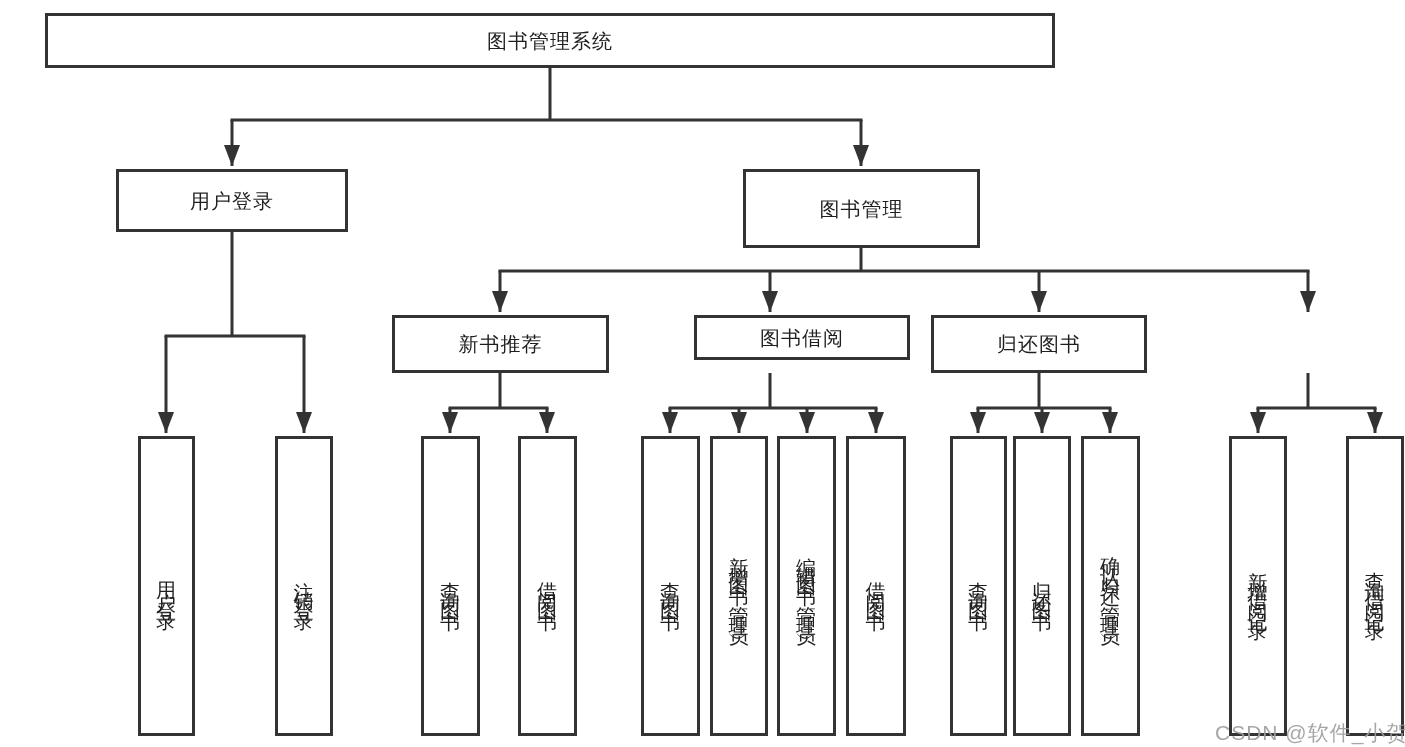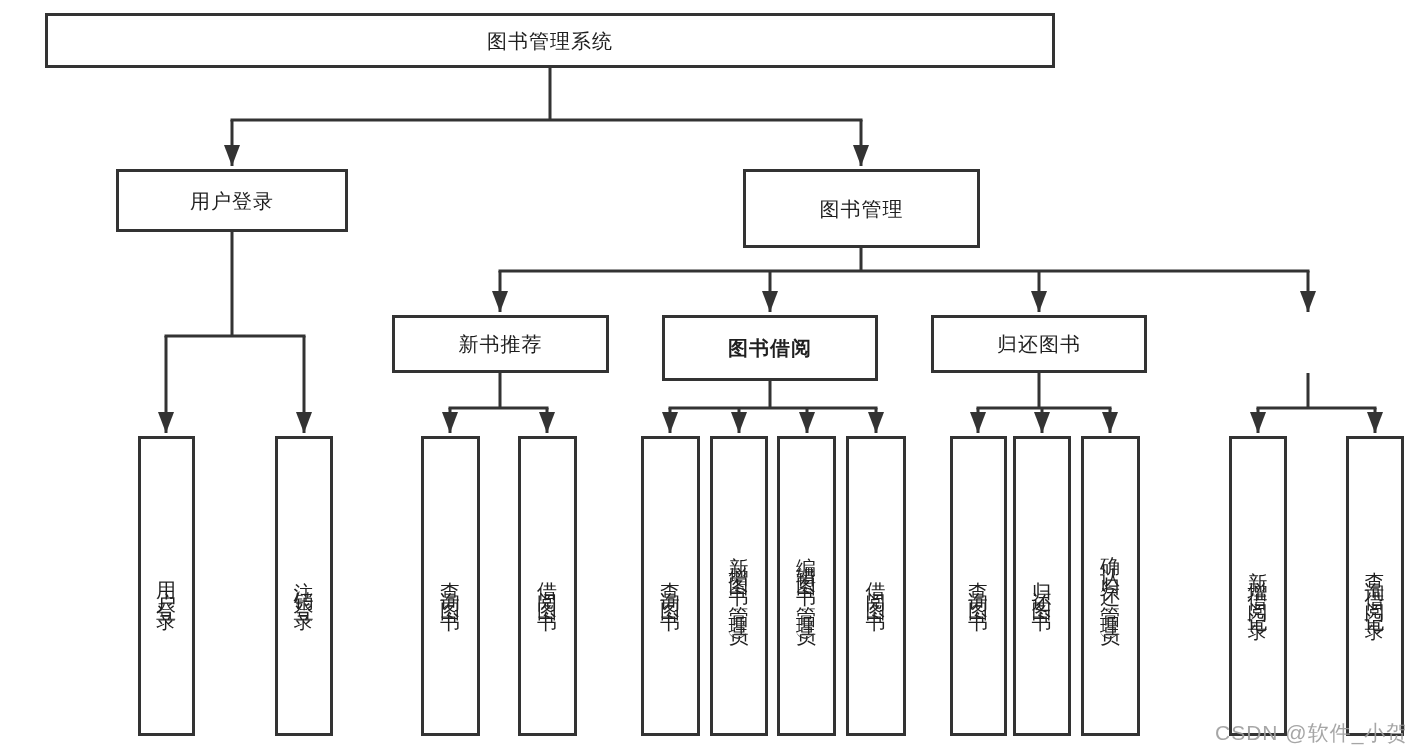--- a/index.html
+++ b/index.html
@@ -102,21 +102,21 @@
       <line x1="1343" y1="408" x2="1343" y2="433" marker-end="url(#arw)"></line>
     </g>
   </svg>
 
   <div class="box h" style="left:13px; top:13px; width:1010px; height:55px;">图书管理系统</div>
 
   <div class="box h" style="left:84px; top:169px; width:232px; height:63px;">用户登录</div>
   <div class="box h" style="left:711px; top:169px; width:237px; height:79px;">图书管理</div>
 
   <div class="box h" style="left:360px; top:315px; width:217px; height:58px;">新书推荐</div>
-  <div class="box h" style="left:630px; top:315px; width:216px; height:66px;font-weight:bold;">图书借阅</div>
+  <div class="box h" style="left:662px; top:315px; width:216px; height:45px;">图书借阅</div>
   <div class="box h" style="left:899px; top:315px; width:216px; height:58px;">归还图书</div>
 
   <div class="box v" style="left:106px; top:436px; width:57px; height:300px;">用户登录</div>
   <div class="box v" style="left:243px; top:436px; width:58px; height:300px;">注销登录</div>
 
   <div class="box v" style="left:389px; top:436px; width:59px; height:300px;">查询图书</div>
   <div class="box v" style="left:486px; top:436px; width:59px; height:300px;">借阅图书</div>
 
   <div class="box v" style="left:609px; top:436px; width:59px; height:300px;">查询图书</div>
   <div class="box v" style="left:678px; top:436px; width:58px; height:300px;">新增图书（管理员）</div>

